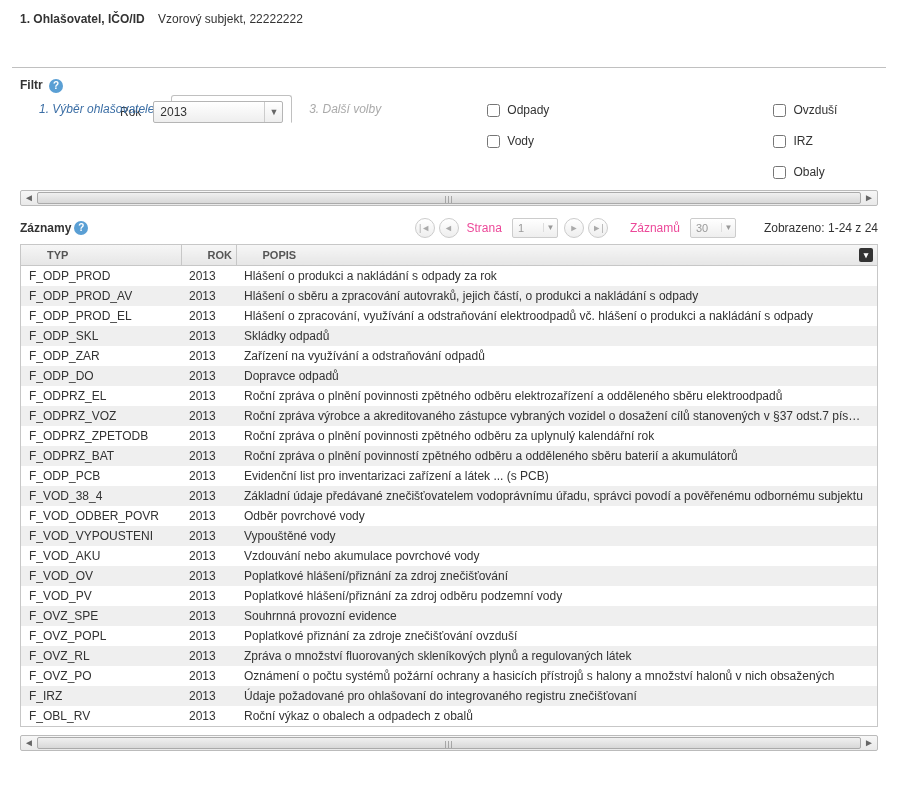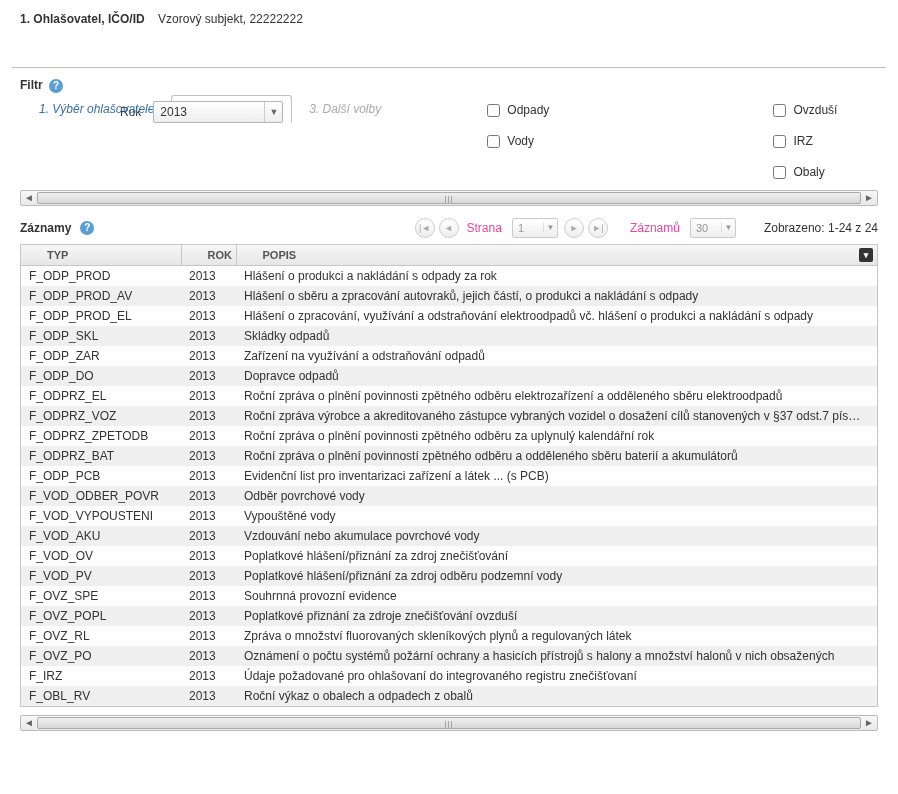--- a/index.html
+++ b/index.html
@@ -144,21 +144,21 @@
     transform: translate(-50%,-50%);
     font-size: 8px;
     color: #888;
     letter-spacing: 1px;
   }
   .records-bar {
     display: flex;
     align-items: center;
     margin: 0 8px 6px 8px;
   }
-  .records-title { font-weight: bold; margin-right: 6px; }
+  .records-title { font-weight: bold; }
   .spacer { flex: 1; }
   .pager-btn {
     display: inline-flex;
     width: 20px;
     height: 20px;
     border: 1px solid #ccc;
     border-radius: 50%;
     color: #aaa;
     align-items: center;
     justify-content: center;
@@ -355,20 +355,25 @@
             <td>F_ODPRZ_BAT</td>
             <td>2013</td>
             <td>Roční zpráva o plnění povinností zpětného odběru a odděleného sběru baterií a akumulátorů</td>
           </tr>
           <tr>
             <td>F_ODP_PCB</td>
             <td>2013</td>
             <td>Evidenční list pro inventarizaci zařízení a látek ... (s PCB)</td>
           </tr>
           <tr>
+            <td>F_VOD_38_4</td>
+            <td>2013</td>
+            <td>Základní údaje předávané znečišťovatelem vodoprávnímu úřadu, správci povodí a pověřenému odbornému subjektu</td>
+          </tr>
+          <tr>
             <td>F_VOD_ODBER_POVR</td>
             <td>2013</td>
             <td>Odběr povrchové vody</td>
           </tr>
           <tr>
             <td>F_VOD_VYPOUSTENI</td>
             <td>2013</td>
             <td>Vypouštěné vody</td>
           </tr>
           <tr>

